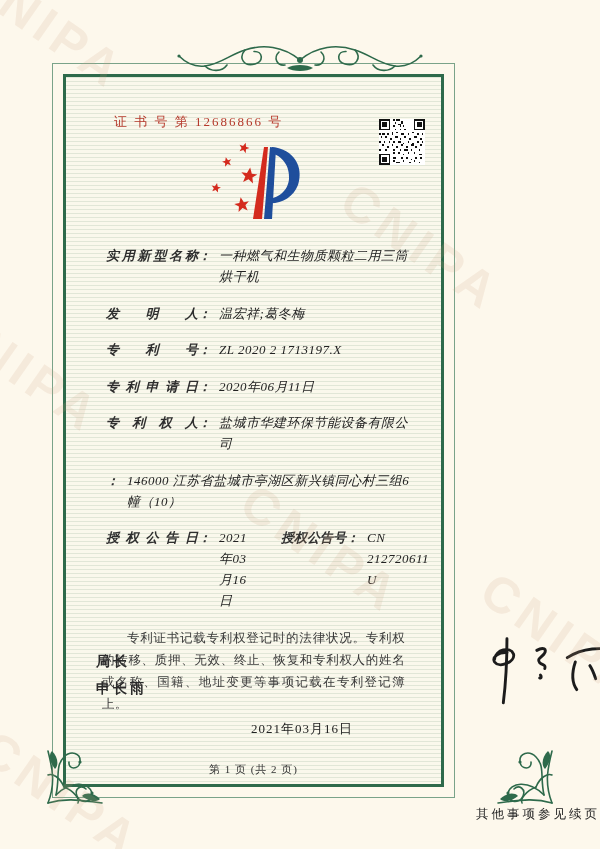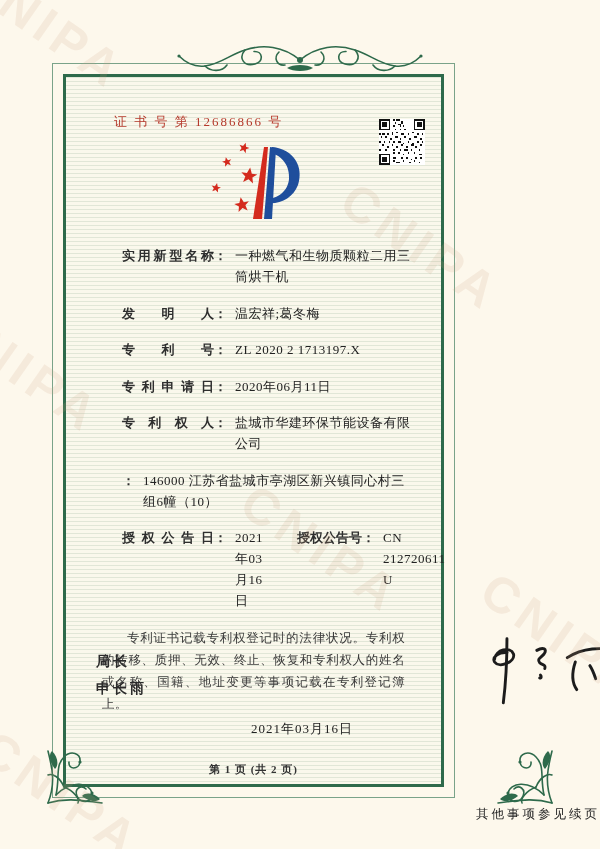--- a/index.html
+++ b/index.html
@@ -59,21 +59,21 @@
     margin-left:20px; margin-top:2px;
   }
   .qr { position:absolute; right:16px; top:42px; }
   .logo { display:block; margin:4px auto 0 auto; }
   .doc-title {
     text-align:center; font-size:32px; font-weight:bold;
     letter-spacing:7px; color:#111; margin-top:8px;
     font-family:"Liberation Serif","DejaVu Serif",serif;
   }
   
-  .fields { margin:24px 0 0 28px; }
+  .fields { margin:24px 0 0 12px;font-style:italic; }
   .field-row { display:flex; margin-bottom:15.5px; font-size:13px; line-height:21px; }
   .field-label {
     display:inline-block; width:92px; font-weight:bold; color:#2e2e2e;
     text-align:justify; text-align-last:justify; flex:none;
   }
   .field-colon { font-weight:bold; color:#2e2e2e; margin-right:8px; flex:none; }
   .field-value { color:#222; letter-spacing:0.5px; }
   .grant-pair2 { margin-left:34px; display:flex; }
   .grant-pair2 .field-label { width:65px; }
   
@@ -85,21 +85,21 @@
   
   .sig-block { position:absolute; left:30px; bottom:82px;font-weight:bold; }
   .sig-title, .sig-name { font-size:14px; color:#2b2b2b; line-height:27px; letter-spacing:3px; }
   .handwriting { position:absolute; left:408px; bottom:74px; z-index:2; }
   .issue-date {
     position:absolute; right:88px; bottom:46px;
     font-size:13px; color:#222; letter-spacing:1px;
   }
   .page-info {
     position:absolute; left:0; right:0; bottom:7px;
-    text-align:center; font-size:11px; color:#333; letter-spacing:1px;font-weight:bold;
+    text-align:center; font-size:11px; color:#333; letter-spacing:1px;
   }
   .footer-note {
     position:absolute; left:0; right:0; top:806px;
     text-align:right; font-size:12.5px; color:#222; letter-spacing:3px;
     z-index:2;
   }
 </style>
 </head>
 <body>
 

